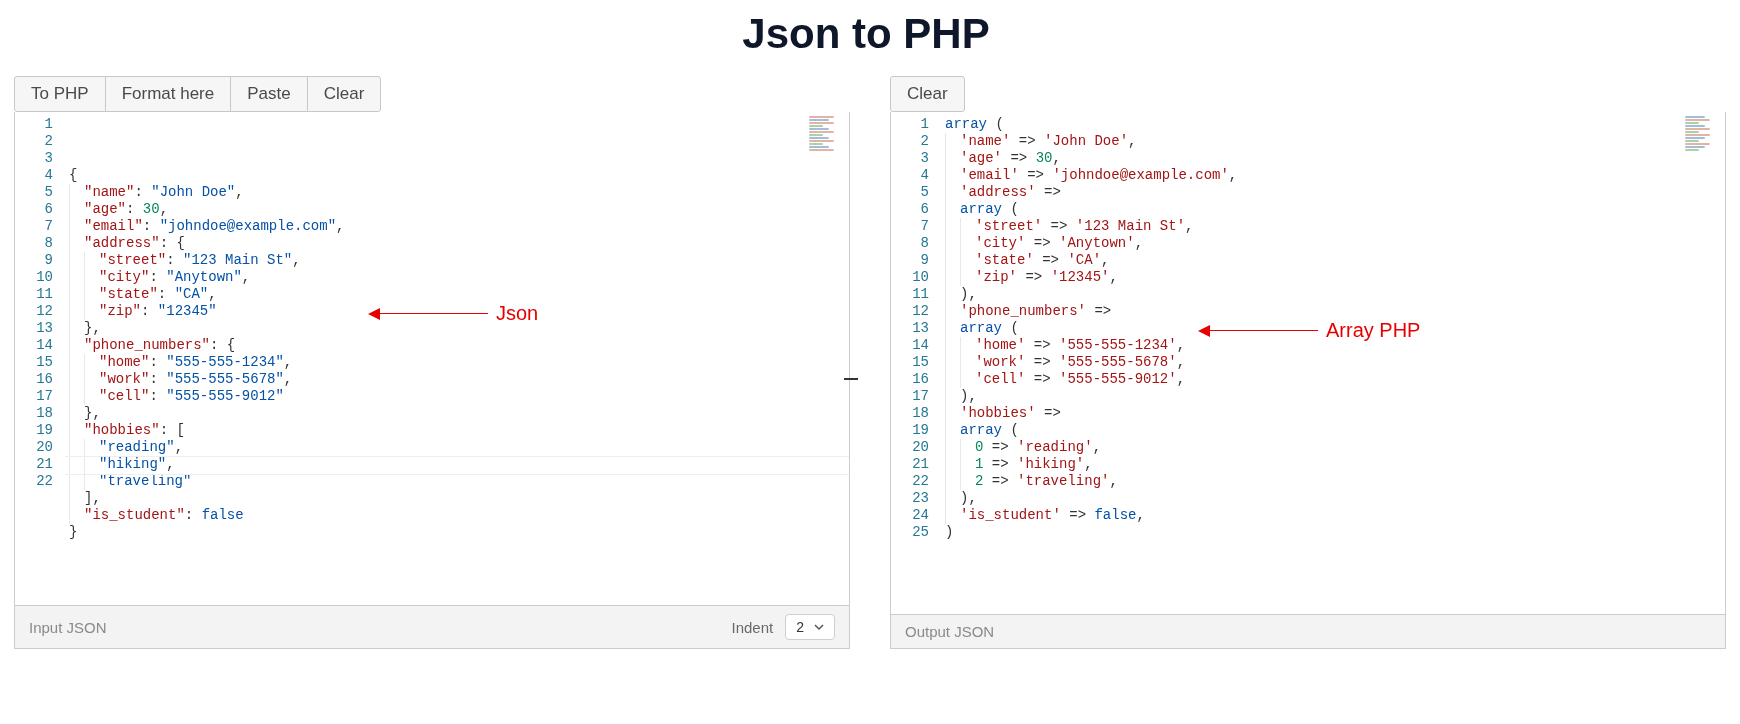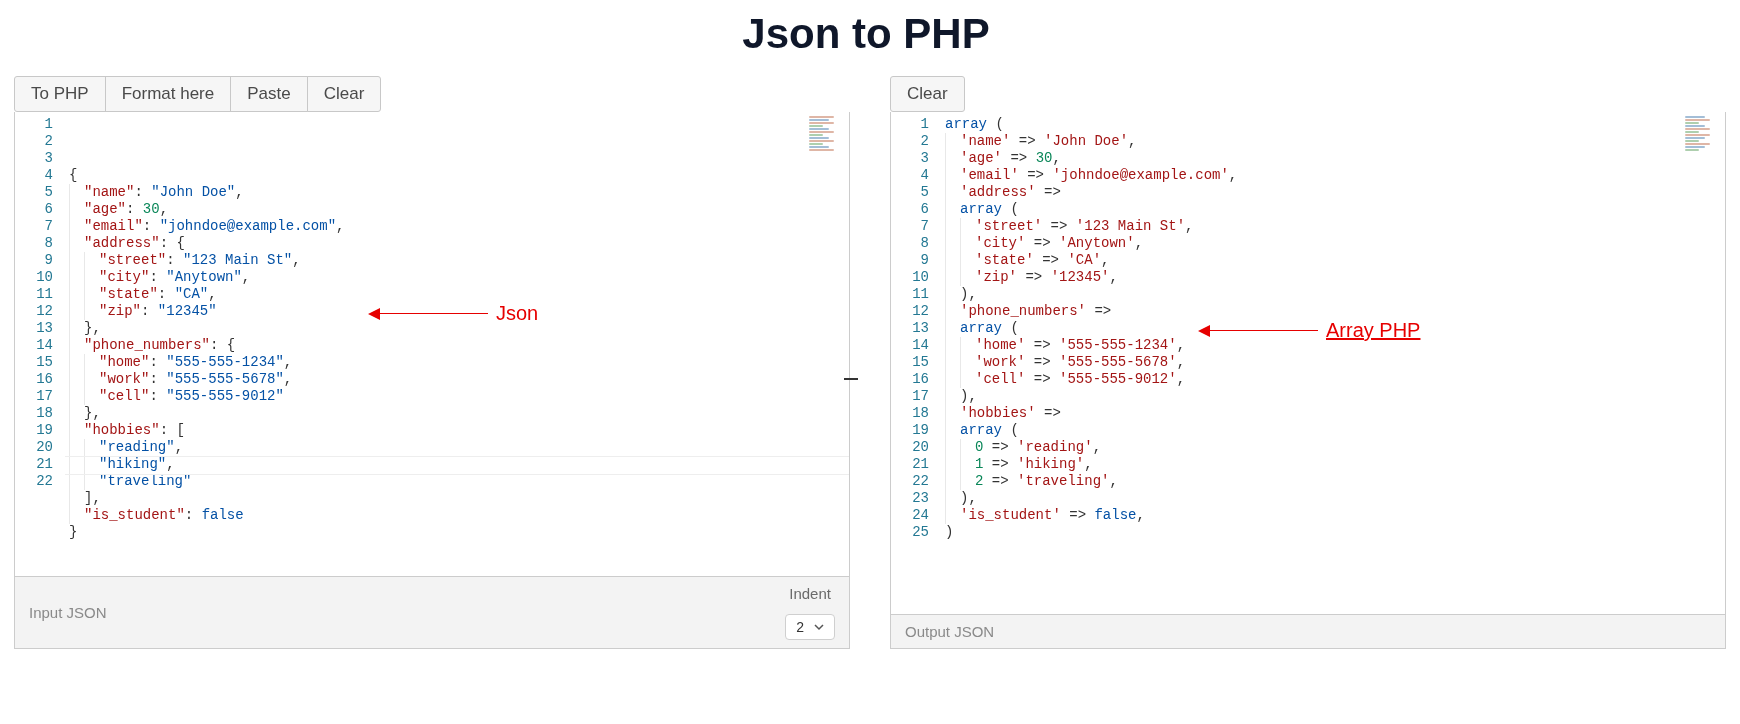--- a/index.html
+++ b/index.html
@@ -141,21 +141,21 @@
     display:flex;
     align-items:center;
     justify-content:space-between;
     background:var(--footer-bg);
     border-top:1px solid var(--panel-border);
     padding:8px 14px;
     font-size:15px;
     color:var(--footer-text);
     text-align:right;
   }
-  .indent-group{display:flex;align-items:center;gap:12px;flex-direction:column;}
+  .indent-group{display:flex;align-items:center;gap:12px;}
   .indent-label{color:#6a6a6a;}
   .indent-select{
     display:inline-flex;
     align-items:center;
     gap:10px;
     border:1px solid #cfcfcf;
     border-radius:4px;
     background:#ffffff;
     padding:4px 10px;
     font-size:14px;
@@ -336,21 +336,21 @@
 
   <div class="divider-tick"></div>
 
   <div class="annot" style="left:368px; top:226px;">
     <span class="arrow">
         <span class="arrow-head"></span>
         <span class="arrow-line"></span>
       </span>
     <span>Json</span>
   </div>
-  <div class="annot" style="left:1198px; top:243px;text-decoration:underline;">
+  <div class="annot" style="left:1198px; top:243px;">
     <span class="arrow">
         <span class="arrow-head"></span>
         <span class="arrow-line"></span>
       </span>
     <span>Array PHP</span>
   </div>
 
 </div>
 
 </body></html>

